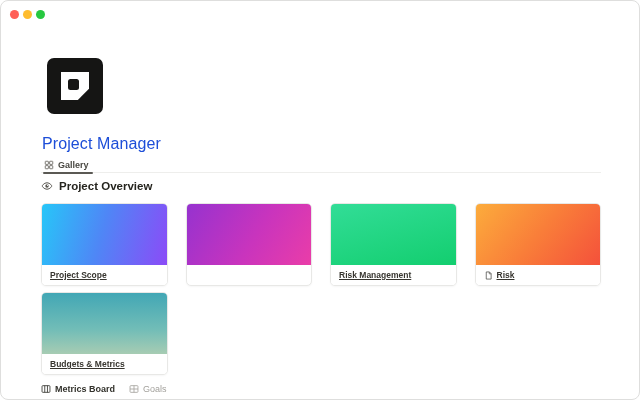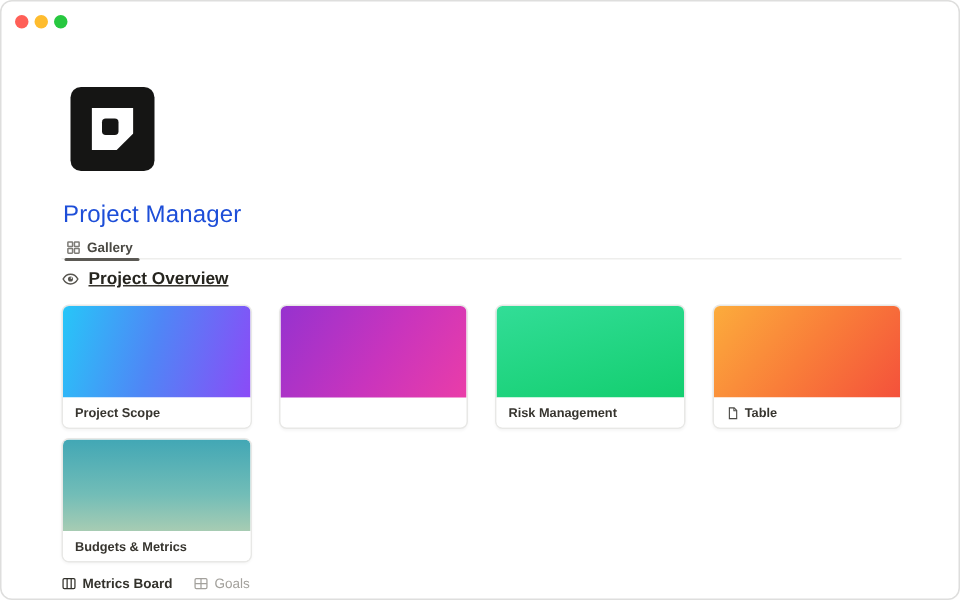--- a/index.html
+++ b/index.html
@@ -46,29 +46,30 @@
   }
   .tab-label { font-size: 9px; font-weight: 600; color: #4a4943; }
   .tab.active::after {
     content: ""; position: absolute; left: 0; right: 0; bottom: -1px;
     height: 2px; background: #5b5954; border-radius: 1px;
   }
 
   
   .section-heading {
     position: absolute; top: 179px; left: 0;
-    display: flex; align-items: center; gap: 6px; text-decoration: underline;
+    display: flex; align-items: center; gap: 6px;
   }
   .section-heading .heading-text { font-size: 11.5px; font-weight: 700; color: #26251f; }
 
   
   .gallery {
     position: absolute; top: 202px; left: 0; width: 560px;
     display: grid; grid-template-columns: repeat(4, 1fr);
     gap: 6px 18px;
+    text-decoration: underline;
   }
   .card {
     background: #fff; border: 1px solid #e8e8e6; border-radius: 5px;
     overflow: hidden; cursor: pointer;
     box-shadow: 0 1px 2px rgba(15,15,15,.04);
   }
   .card-cover { height: 61px; }
   .card-label {
     height: 20px; display: flex; align-items: center; gap: 4px;
     padding: 0 8px; background: #fff;
@@ -153,21 +154,21 @@
 
     <div class="card">
       <div class="card-cover" style="background:linear-gradient(130deg,#fcac3c 0%,#f97e39 50%,#f4513b 100%)"></div>
       <div class="card-label">
         <span class="icon">
           <svg width="9" height="9" viewBox="0 0 24 24" fill="none" stroke="#4a4945" stroke-width="2">
             <path d="M6 2.5h8.5L19 7v14.5H6z"></path>
             <path d="M14 2.5V7.5H19" stroke-width="1.8"></path>
           </svg>
         </span>
-        <span class="card-title">Table</span>
+        <span class="card-title">Risk</span>
       </div>
     </div>
 
     <div class="card">
       <div class="card-cover" style="background:linear-gradient(180deg,#42a7b5 0%,#72bdb7 60%,#a7ccb3 100%)"></div>
       <div class="card-label">
         <span class="card-title">Budgets &amp; Metrics</span>
       </div>
     </div>
 

